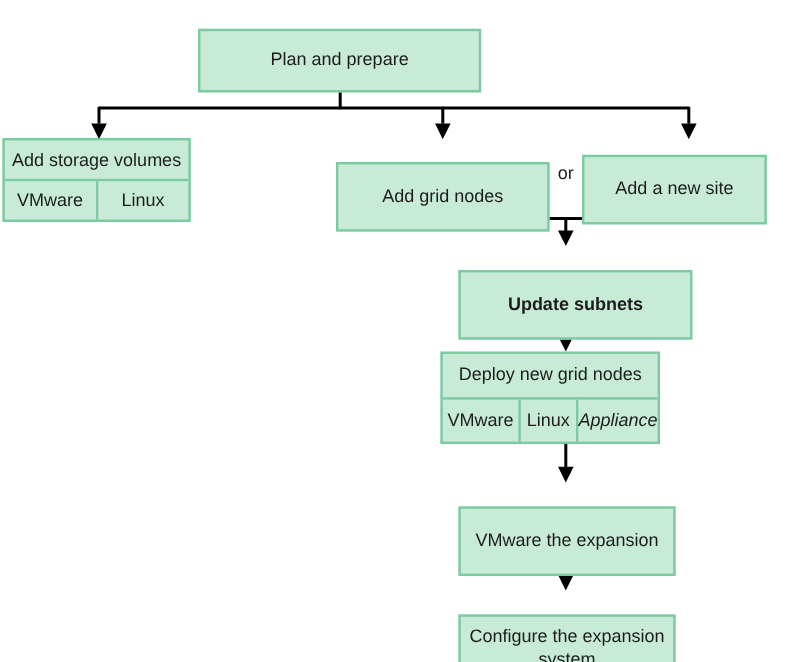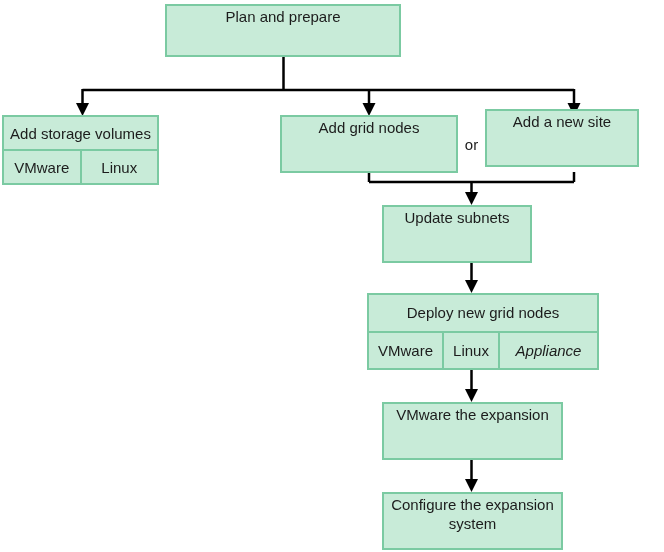--- a/index.html
+++ b/index.html
@@ -33,27 +33,28 @@
     stroke-width: 2.5;
     fill: none;
   }
   .arrow { fill: var(--connector); stroke: none; }
 
   .node {
     position: absolute;
     background: var(--node-fill);
     border: 2px solid var(--node-border);
     display: flex;
-    align-items: flex-start;
+    align-items: center;
     justify-content: center;
     text-align: center;
     font-size: 15px;
     line-height: 1.25;
     color: var(--text);
     padding: 2px 4px;
+    margin-top: 20px;
   }
   .gnode {
     position: absolute;
     background: var(--node-fill);
     border: 2px solid var(--node-border);
     display: flex;
     flex-direction: column;
     font-size: 15px;
     color: var(--text);
   }
@@ -84,22 +85,22 @@
     color: var(--text);
   }
 
   
   #node-plan        { left: 165px; top: 4px;   width: 236px; height: 53px; }
   #node-storage     { left: 2px;   top: 115px; width: 157px; height: 70px; }
   #node-storage .gcell { flex: 1; }
   #node-grid        { left: 280px; top: 115px; width: 178px; height: 58px; }
   #or-label         { left: 458px; top: 115px; width: 27px;  height: 58px; }
   #node-site        { left: 485px; top: 109px; width: 154px; height: 58px; }
-  #node-subnets     { left: 382px; top: 205px; width: 150px; height: 58px; }
-  #node-deploy      { left: 367px; top: 293px; width: 232px; height: 77px; }
+  #node-subnets     { left: 382px; top: 205px; width: 195px; height: 58px; font-weight: bold; }
+  #node-deploy      { left: 367px; top: 293px; width: 183px; height: 77px; }
   #node-deploy .gcell-vmware    { width: 75px; }
   #node-deploy .gcell-linux     { width: 56px; }
   #node-deploy .gcell-appliance { flex: 1; font-style: italic; }
   #node-perform     { left: 382px; top: 402px; width: 181px; height: 58px; }
   #node-configure   { left: 382px; top: 492px; width: 181px; height: 58px; }
 </style>
 </head>
 <body>
 
 <div id="canvas">

